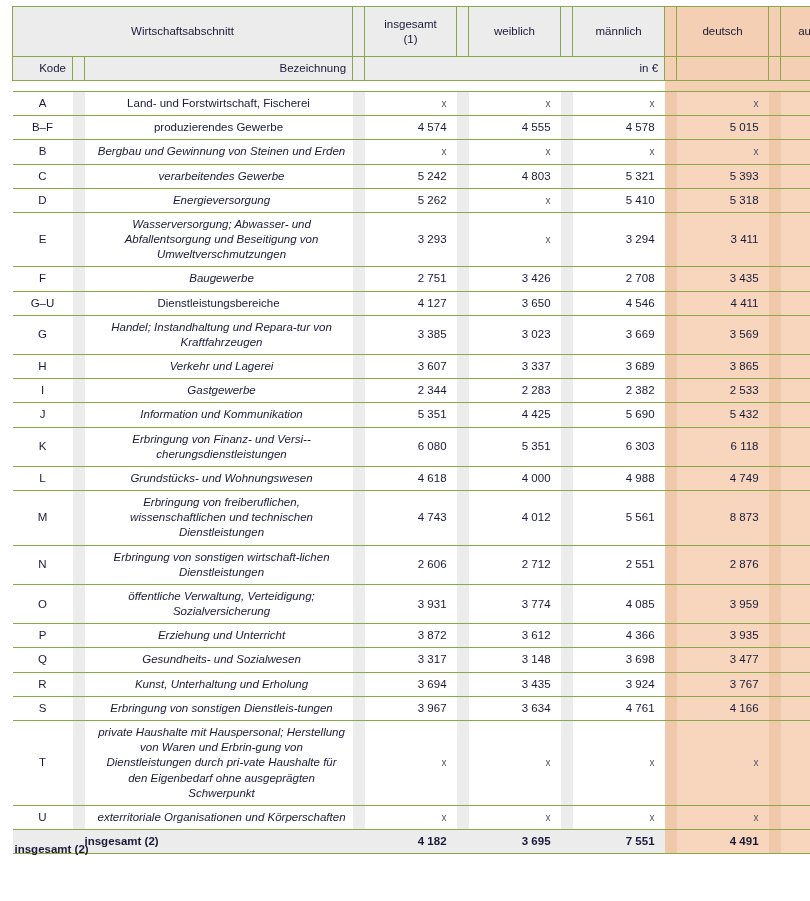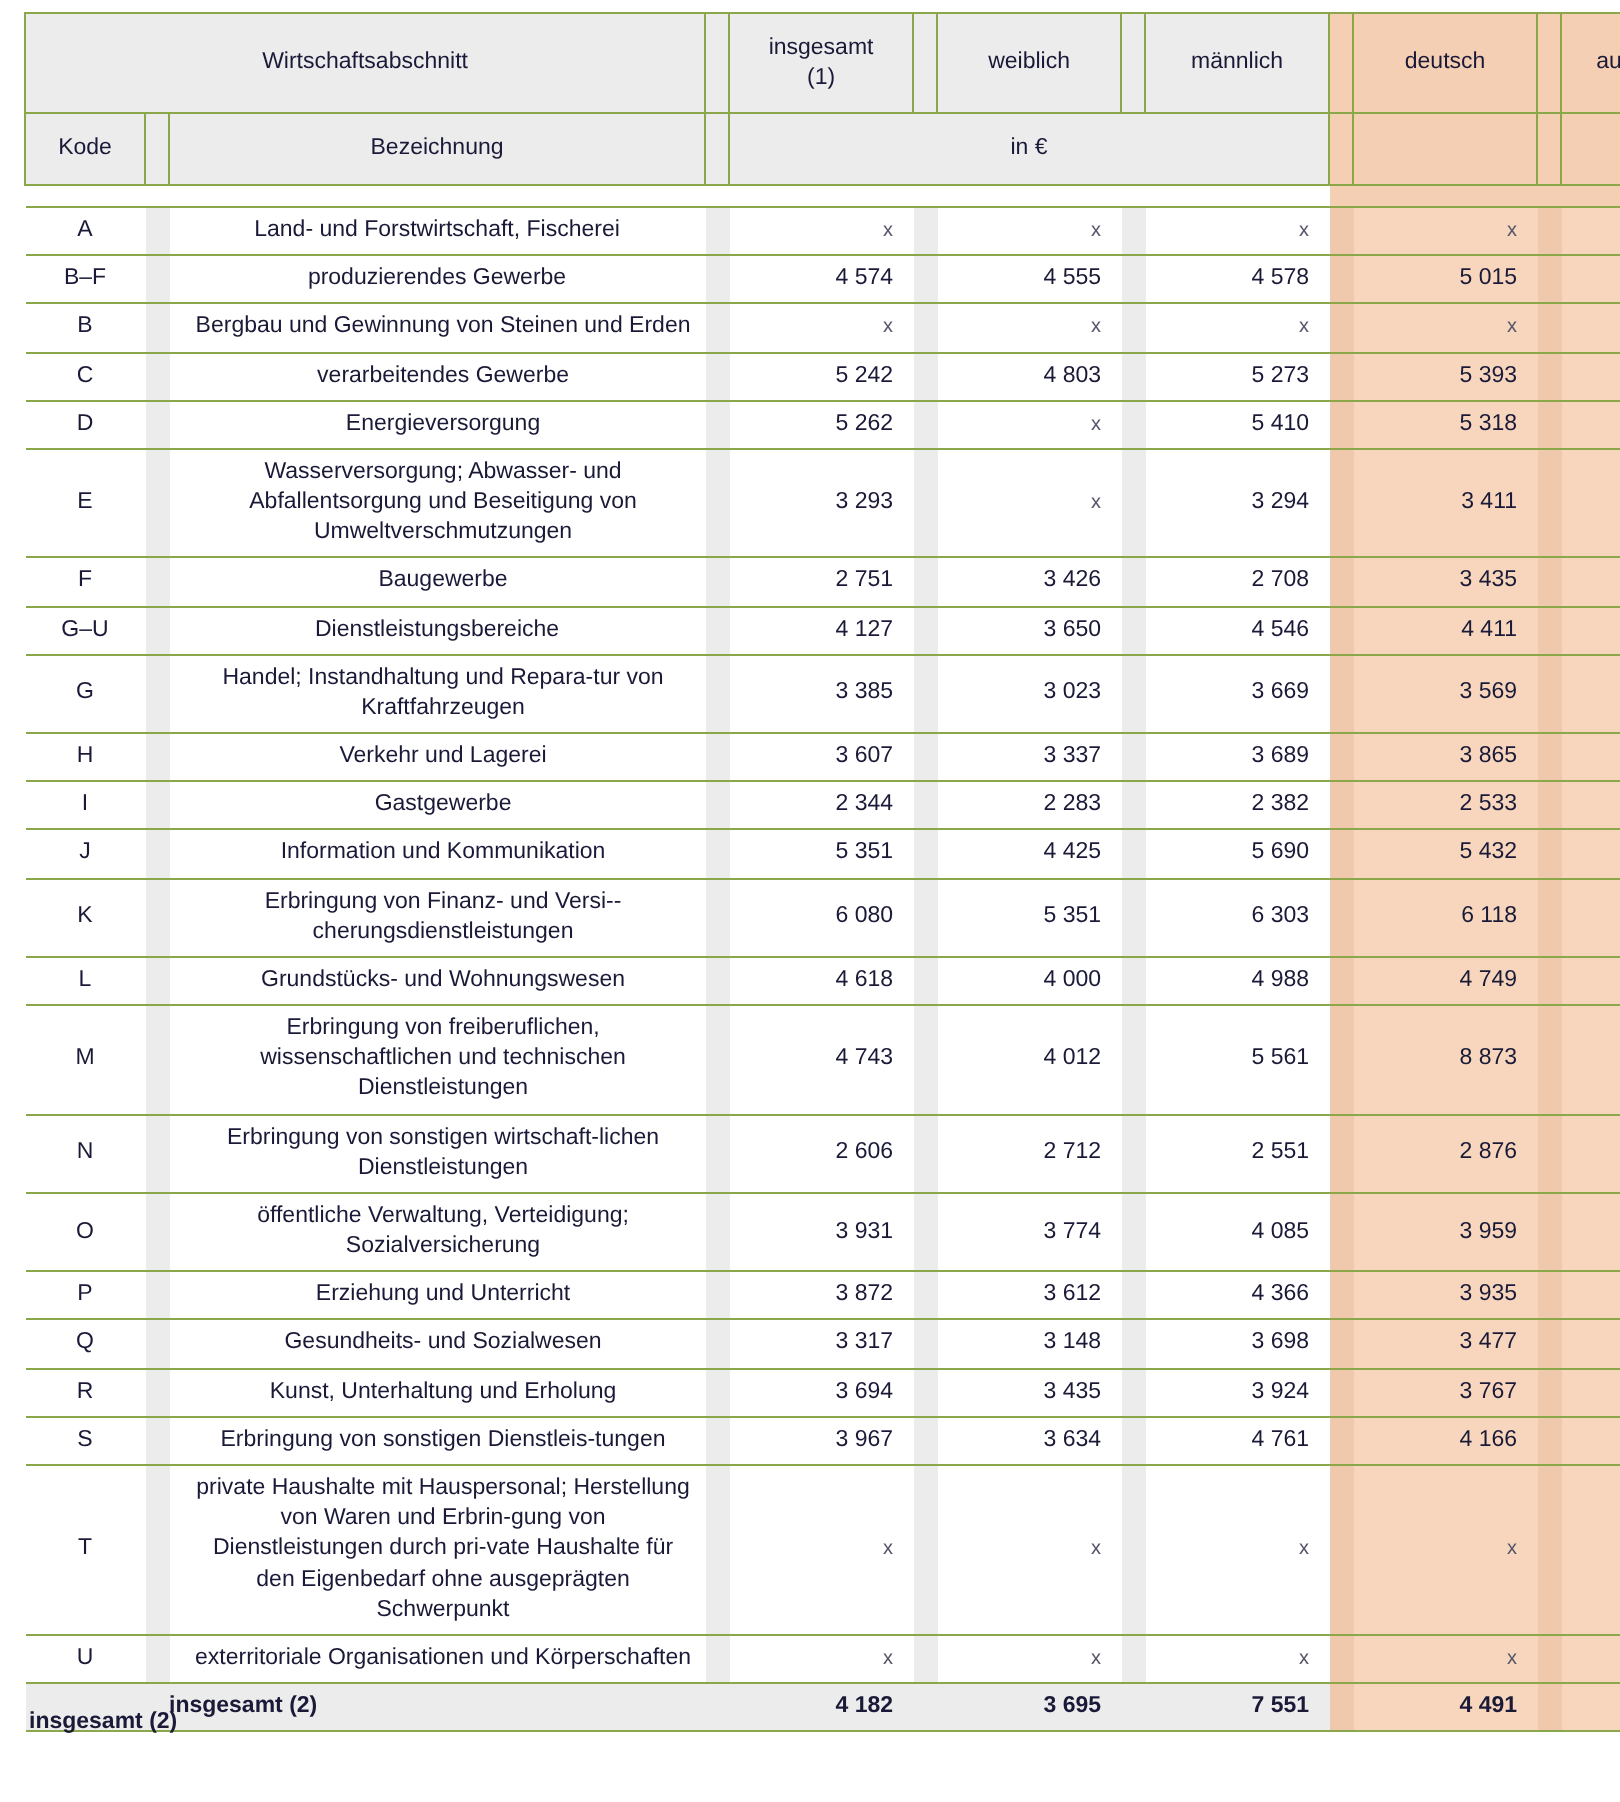--- a/index.html
+++ b/index.html
@@ -49,21 +49,21 @@
     color: #1a1a38;
     padding: 4px 6px;
     text-align: center;
     vertical-align: middle;
     line-height: 1.25;
   }
   thead th.h-shaded {
     background: #f5cfb3;
   }
   thead th.h-tall { height: 50px; }
-  thead th.h-unit { height: 36px; }
+  thead th.h-unit { height: 24px; text-align: right; }
   thead th.h-gut {
     background: #ececed;
     border-left: none; border-right: none;
     padding: 0;
   }
   thead th.h-gut-shaded {
     background: #f5cfb3;
     border-left: none; border-right: none;
     padding: 0;
   }
@@ -87,21 +87,21 @@
     background: #ffffff;
   }
   tbody td.code {
     text-align: center;
     font-size: 11.5px;
   }
   tbody td.label {
     text-align: center;
     font-size: 11.5px;
   }
-  tbody td.label.indent { padding-left: 12px; }
+  tbody td.label.indent { padding-left: 12px; font-style: italic; }
   tbody td.num {
     text-align: right;
     font-size: 11.5px;
     padding-right: 10px;
   }
   tbody td.num.x-mark {
     font-size: 10px;
     color: #555569;
   }
   tbody td.shaded { background: #f7d6bd; }
@@ -255,21 +255,21 @@
           </tr>
           <tr>
             <td class="code">C</td>
             <td class="gut"></td>
             <td class="label indent">verarbeitendes Gewerbe</td>
             <td class="gut"></td>
             <td class="num">5 242</td>
             <td class="gut"></td>
             <td class="num">4 803</td>
             <td class="gut"></td>
-            <td class="num">5 273</td>
+            <td class="num">5 321</td>
             <td class="gut shaded-gut"></td>
             <td class="num shaded">5 393</td>
             <td class="gut shaded-gut"></td>
             <td class="num shaded">4 089</td>
           </tr>
           <tr>
             <td class="code">D</td>
             <td class="gut"></td>
             <td class="label indent">Energieversorgung</td>
             <td class="gut"></td>

